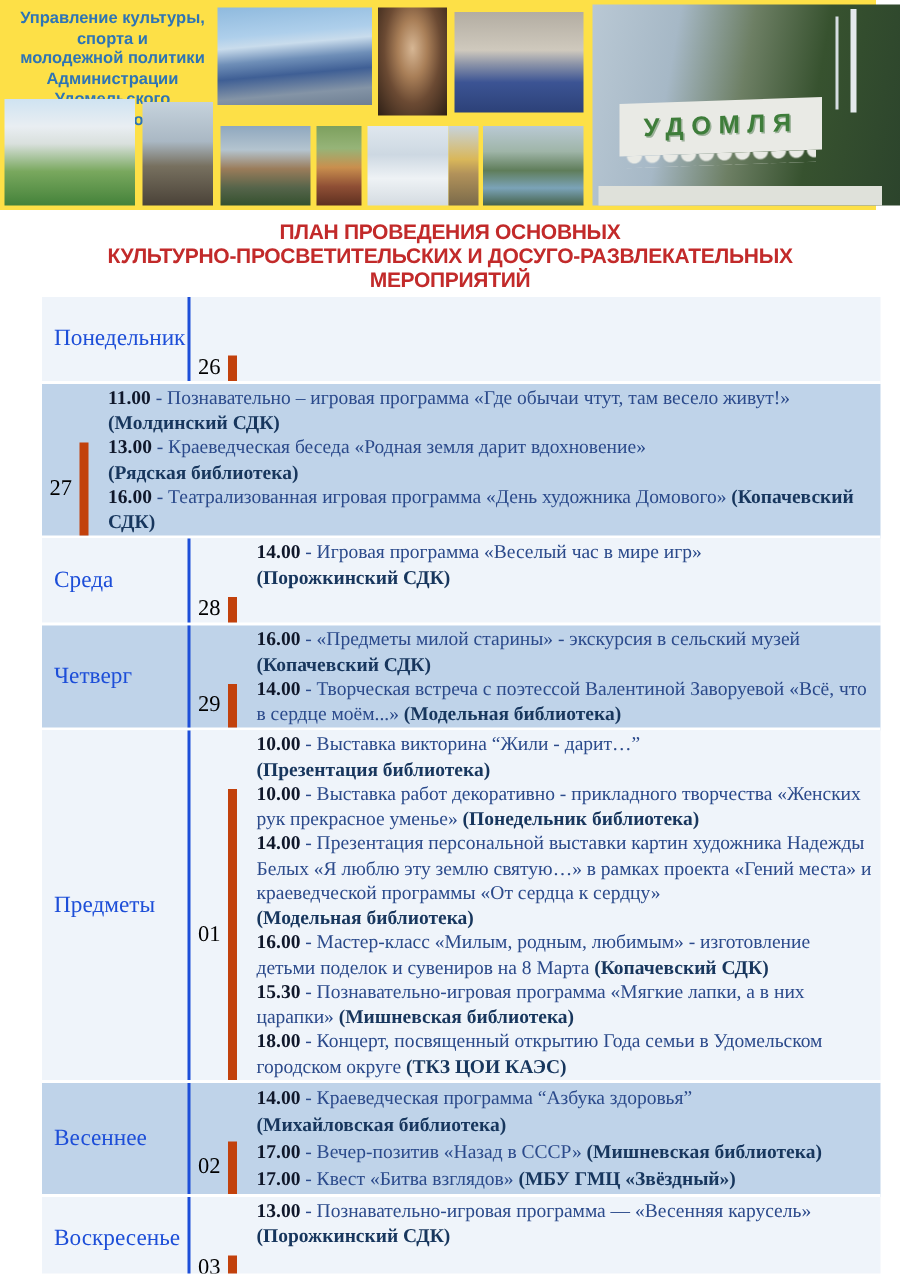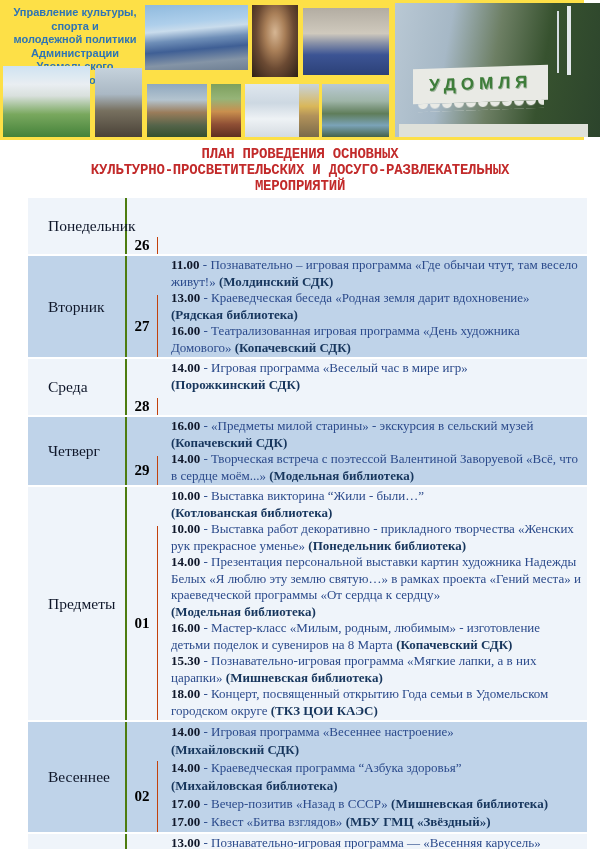--- a/index.html
+++ b/index.html
@@ -58,39 +58,39 @@
     background:linear-gradient(180deg,#dfe7ee 0%,#cdd8e2 36%,#eef2f5 66%,#d4dbe1 100%); }
   .ph-dome     { left:299px; top:84px; width:20px;  height:53px;
     background:linear-gradient(180deg,#c7d3dc 0%,#d9b75a 42%,#b2925a 60%,#7a6a4a 100%); }
   .ph-river    { left:322px; top:84px; width:67px;  height:53px;
     background:linear-gradient(180deg,#b9c9d4 0%,#9fb5a8 32%,#5f7d5a 56%,#7ba3b8 78%,#45624a 100%); }
 
   
   .main-title {
     margin:6px 10px 4px 10px;
     text-align:center; white-space:pre-line;
-    font-family:Liberation Mono, monospace;
+    font-family:Liberation Sans, sans-serif;
     font-weight:bold; font-size:14px; line-height:16px;
     letter-spacing:-0.2px; color:#C22A2A;
   }
 
   
   .schedule { margin-left:28px; width:559px; }
   .srow { display:flex; border-bottom:2px solid #ffffff; }
   .row-pale { background:#EFF4FA; }
   .row-blue { background:#BFD3E9; }
   .day-cell {
-    width:99px; flex:0 0 99px; border-right:2px solid #4d7c0f;
-    display:flex; align-items:center; padding-left:20px;
-    font-size:15.5px; color:#0f172a;
+    width:99px; flex:0 0 99px; border-right:2px solid #1d4ed8;
+    display:flex; align-items:center; padding-left:8px;
+    font-size:15.5px; color:#1d4ed8;
   }
   .date-cell {
-    width:31px; flex:0 0 31px; border-right:1px solid #c2410c;
+    width:31px; flex:0 0 31px; border-right:6px solid #c2410c;
     display:flex; align-items:center; justify-content:center;
-    font-size:15px; font-weight:bold; color:#000;margin-top:39px;
+    font-size:15px; font-weight:normal; color:#000;margin-top:39px;
   }
   .events-cell { flex:1 1 auto; padding:1px 5px 1px 13px; font-size:13px; line-height:16.5px; }
   .events-cell.lh-lg { line-height:18px; }
   .event { margin:0; }
   .ev-time { font-weight:bold; color:#0f172a; }
   .ev-desc { color:#2B4A8B; white-space:pre-line; }
   .ev-venue { font-weight:bold; color:#17365D;margin-top:48px; }
   .row-min { min-height:21px; }
 
   
@@ -134,21 +134,20 @@
 
 <div class="schedule">
 
   <div class="srow row-pale row-min">
     <div class="day-cell">Понедельник</div>
     <div class="date-cell">26</div>
     <div class="events-cell"></div>
   </div>
 
   <div class="srow row-blue">
-    <div class="day-cell">Вторник</div>
     <div class="date-cell">27</div>
     <div class="events-cell">
       <div class="event"><b class="ev-time">11.00</b><span class="ev-desc"> - Познавательно – игровая программа «Где обычаи чтут, там весело живут!» </span><b class="ev-venue">(Молдинский СДК)</b></div>
       <div class="event"><b class="ev-time">13.00</b><span class="ev-desc"> - Краеведческая беседа «Родная земля дарит вдохновение»
 </span><b class="ev-venue">(Рядская библиотека)</b></div>
       <div class="event"><b class="ev-time">16.00</b><span class="ev-desc"> - Театрализованная игровая программа «День художника Домового» </span><b class="ev-venue">(Копачевский СДК)</b></div>
     </div>
   </div>
 
   <div class="srow row-pale">
@@ -167,37 +166,35 @@
       <div class="event"><b class="ev-time">16.00</b><span class="ev-desc"> - «Предметы милой старины» - экскурсия в сельский музей
 </span><b class="ev-venue">(Копачевский СДК)</b></div>
       <div class="event"><b class="ev-time">14.00</b><span class="ev-desc"> - Творческая встреча с поэтессой Валентиной Заворуевой «Всё, что в сердце моём...»  </span><b class="ev-venue">(Модельная библиотека)</b></div>
     </div>
   </div>
 
   <div class="srow row-pale">
     <div class="day-cell">Предметы</div>
     <div class="date-cell">01</div>
     <div class="events-cell">
-      <div class="event"><b class="ev-time">10.00</b><span class="ev-desc"> - Выставка викторина “Жили - были…”
-</span><b class="ev-venue">(Котлованская библиотека)</b></div>
+      <div class="event"><b class="ev-time">10.00</b><span class="ev-desc"> - Выставка викторина “Жили - дарит…”
+</span><b class="ev-venue">(Презентация библиотека)</b></div>
       <div class="event"><b class="ev-time">10.00</b><span class="ev-desc"> - Выставка работ декоративно - прикладного творчества «Женских рук прекрасное уменье» </span><b class="ev-venue">(Понедельник библиотека)</b></div>
       <div class="event"><b class="ev-time">14.00</b><span class="ev-desc"> - Презентация персональной выставки картин художника Надежды Белых «Я люблю эту землю святую…» в рамках проекта «Гений места» и краеведческой программы «От сердца к сердцу»
 </span><b class="ev-venue">(Модельная библиотека)</b></div>
       <div class="event"><b class="ev-time">16.00</b><span class="ev-desc"> - Мастер-класс «Милым, родным, любимым» - изготовление детьми поделок и сувениров на 8 Марта </span><b class="ev-venue">(Копачевский СДК)</b></div>
       <div class="event"><b class="ev-time">15.30</b><span class="ev-desc"> - Познавательно-игровая программа «Мягкие лапки, а в них царапки» </span><b class="ev-venue">(Мишневская библиотека)</b></div>
       <div class="event"><b class="ev-time">18.00</b><span class="ev-desc"> - Концерт, посвященный открытию Года семьи в Удомельском городском округе </span><b class="ev-venue">(ТКЗ ЦОИ КАЭС)</b></div>
     </div>
   </div>
 
   <div class="srow row-blue">
     <div class="day-cell">Весеннее</div>
     <div class="date-cell">02</div>
     <div class="events-cell lh-lg">
-      <div class="event"><b class="ev-time">14.00</b><span class="ev-desc"> - Игровая программа «Весеннее настроение»
-</span><b class="ev-venue">(Михайловский СДК)</b></div>
       <div class="event"><b class="ev-time">14.00</b><span class="ev-desc"> - Краеведческая программа “Азбука здоровья”
 </span><b class="ev-venue">(Михайловская библиотека)</b></div>
       <div class="event"><b class="ev-time">17.00</b><span class="ev-desc"> - Вечер-позитив «Назад в СССР» </span><b class="ev-venue">(Мишневская библиотека)</b></div>
       <div class="event"><b class="ev-time">17.00</b><span class="ev-desc"> - Квест «Битва взглядов» </span><b class="ev-venue">(МБУ ГМЦ «Звёздный»)</b></div>
     </div>
   </div>
 
   <div class="srow row-pale">
     <div class="day-cell">Воскресенье</div>
     <div class="date-cell">03</div>

